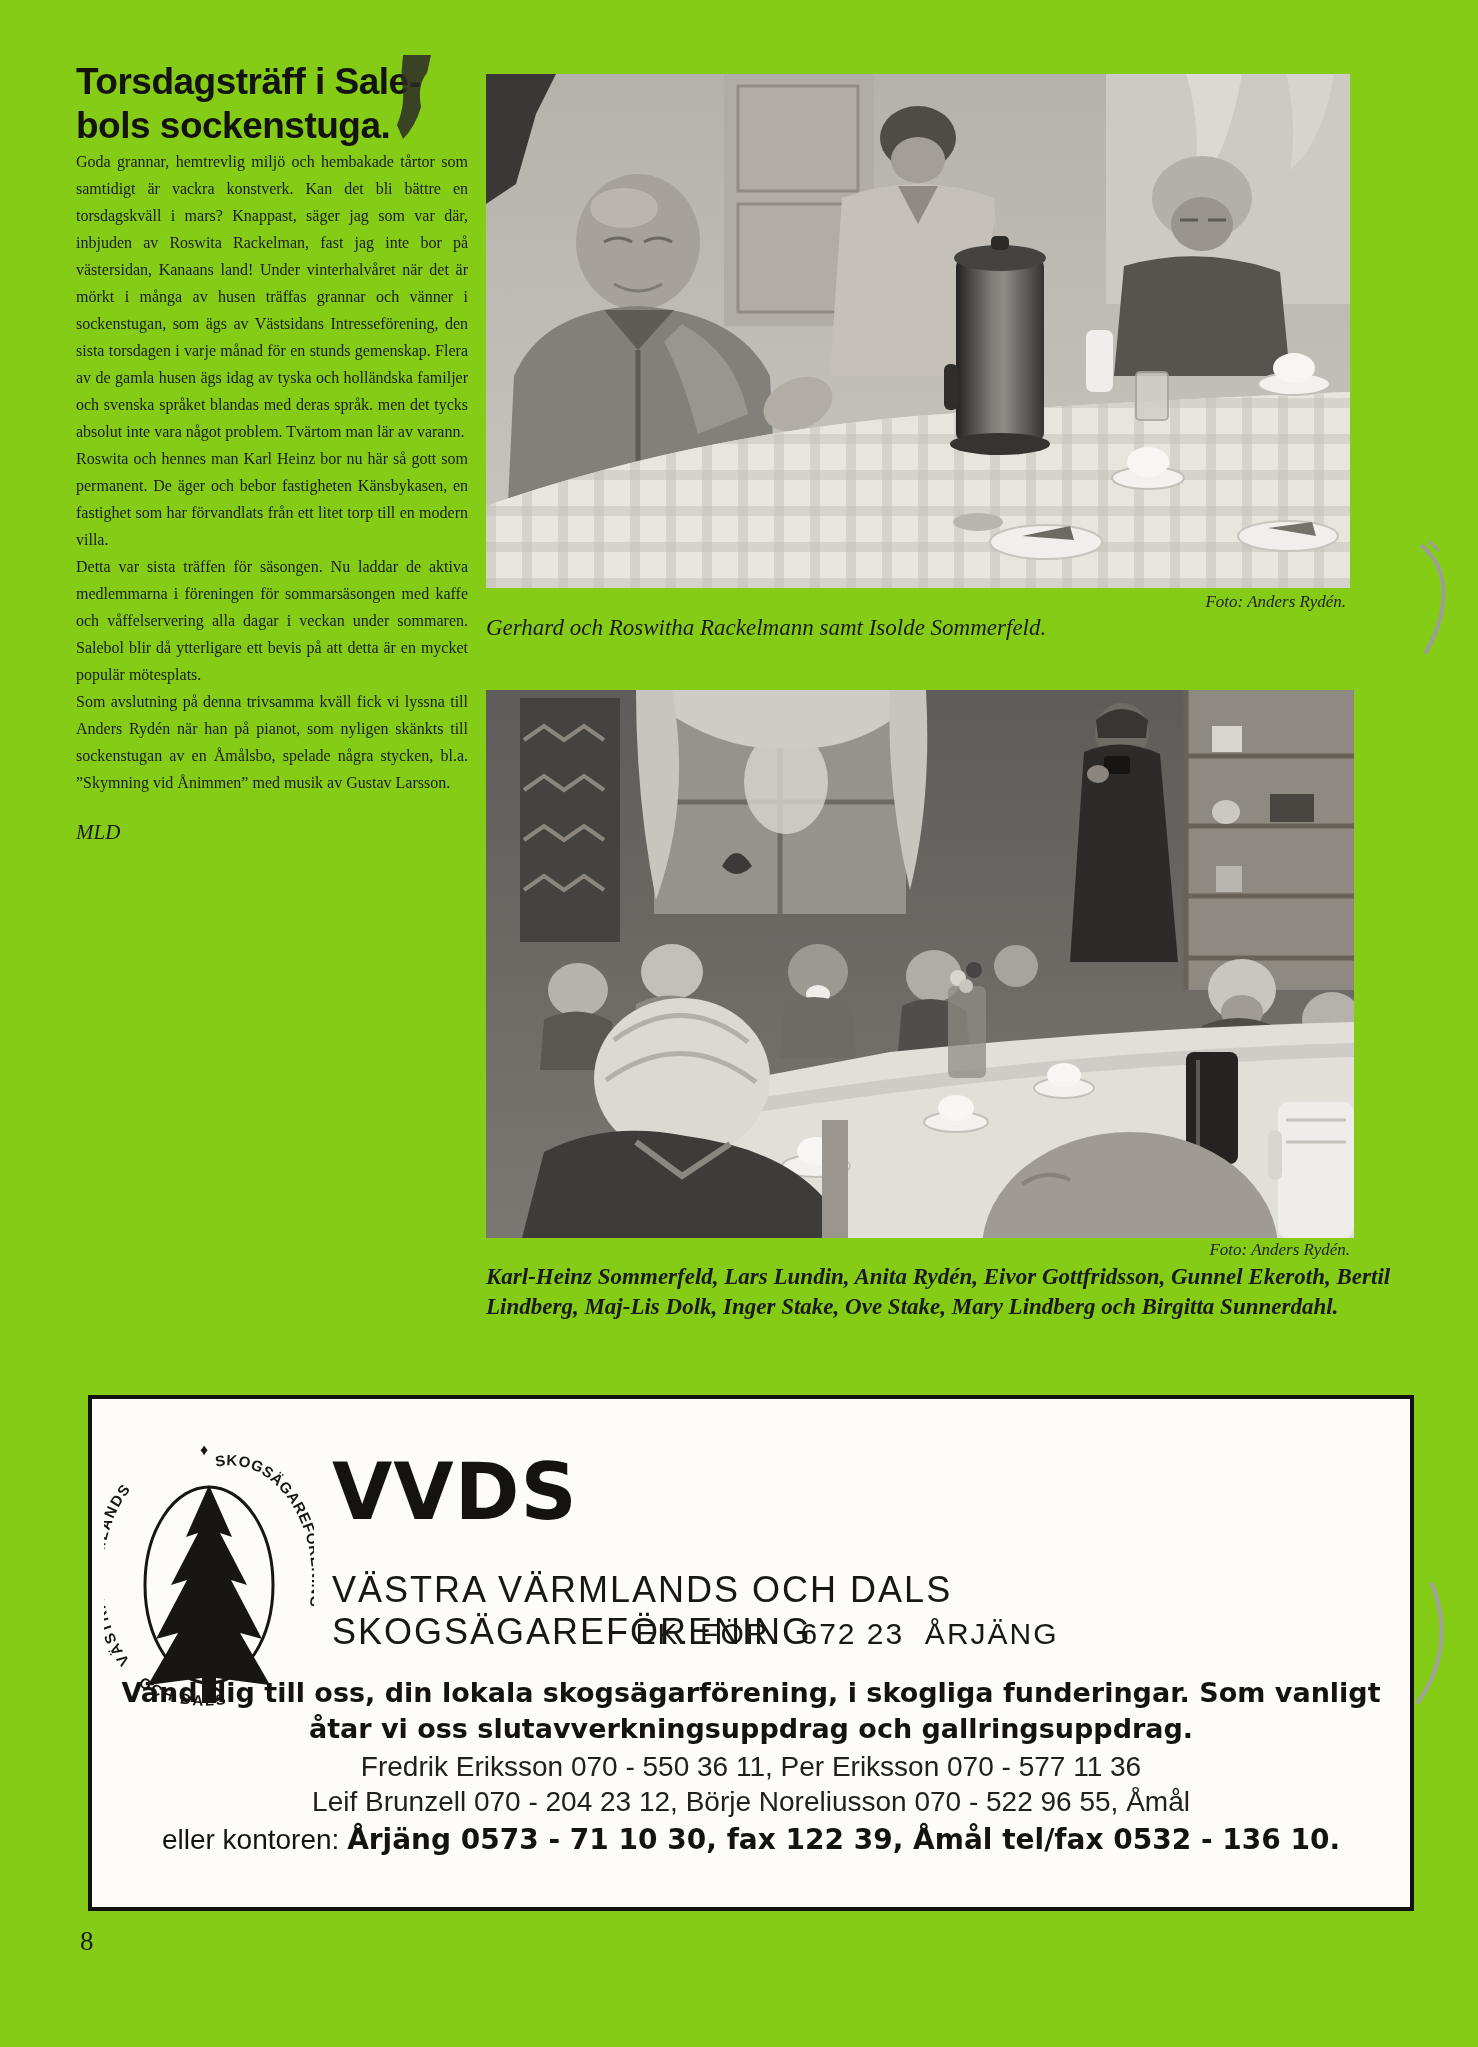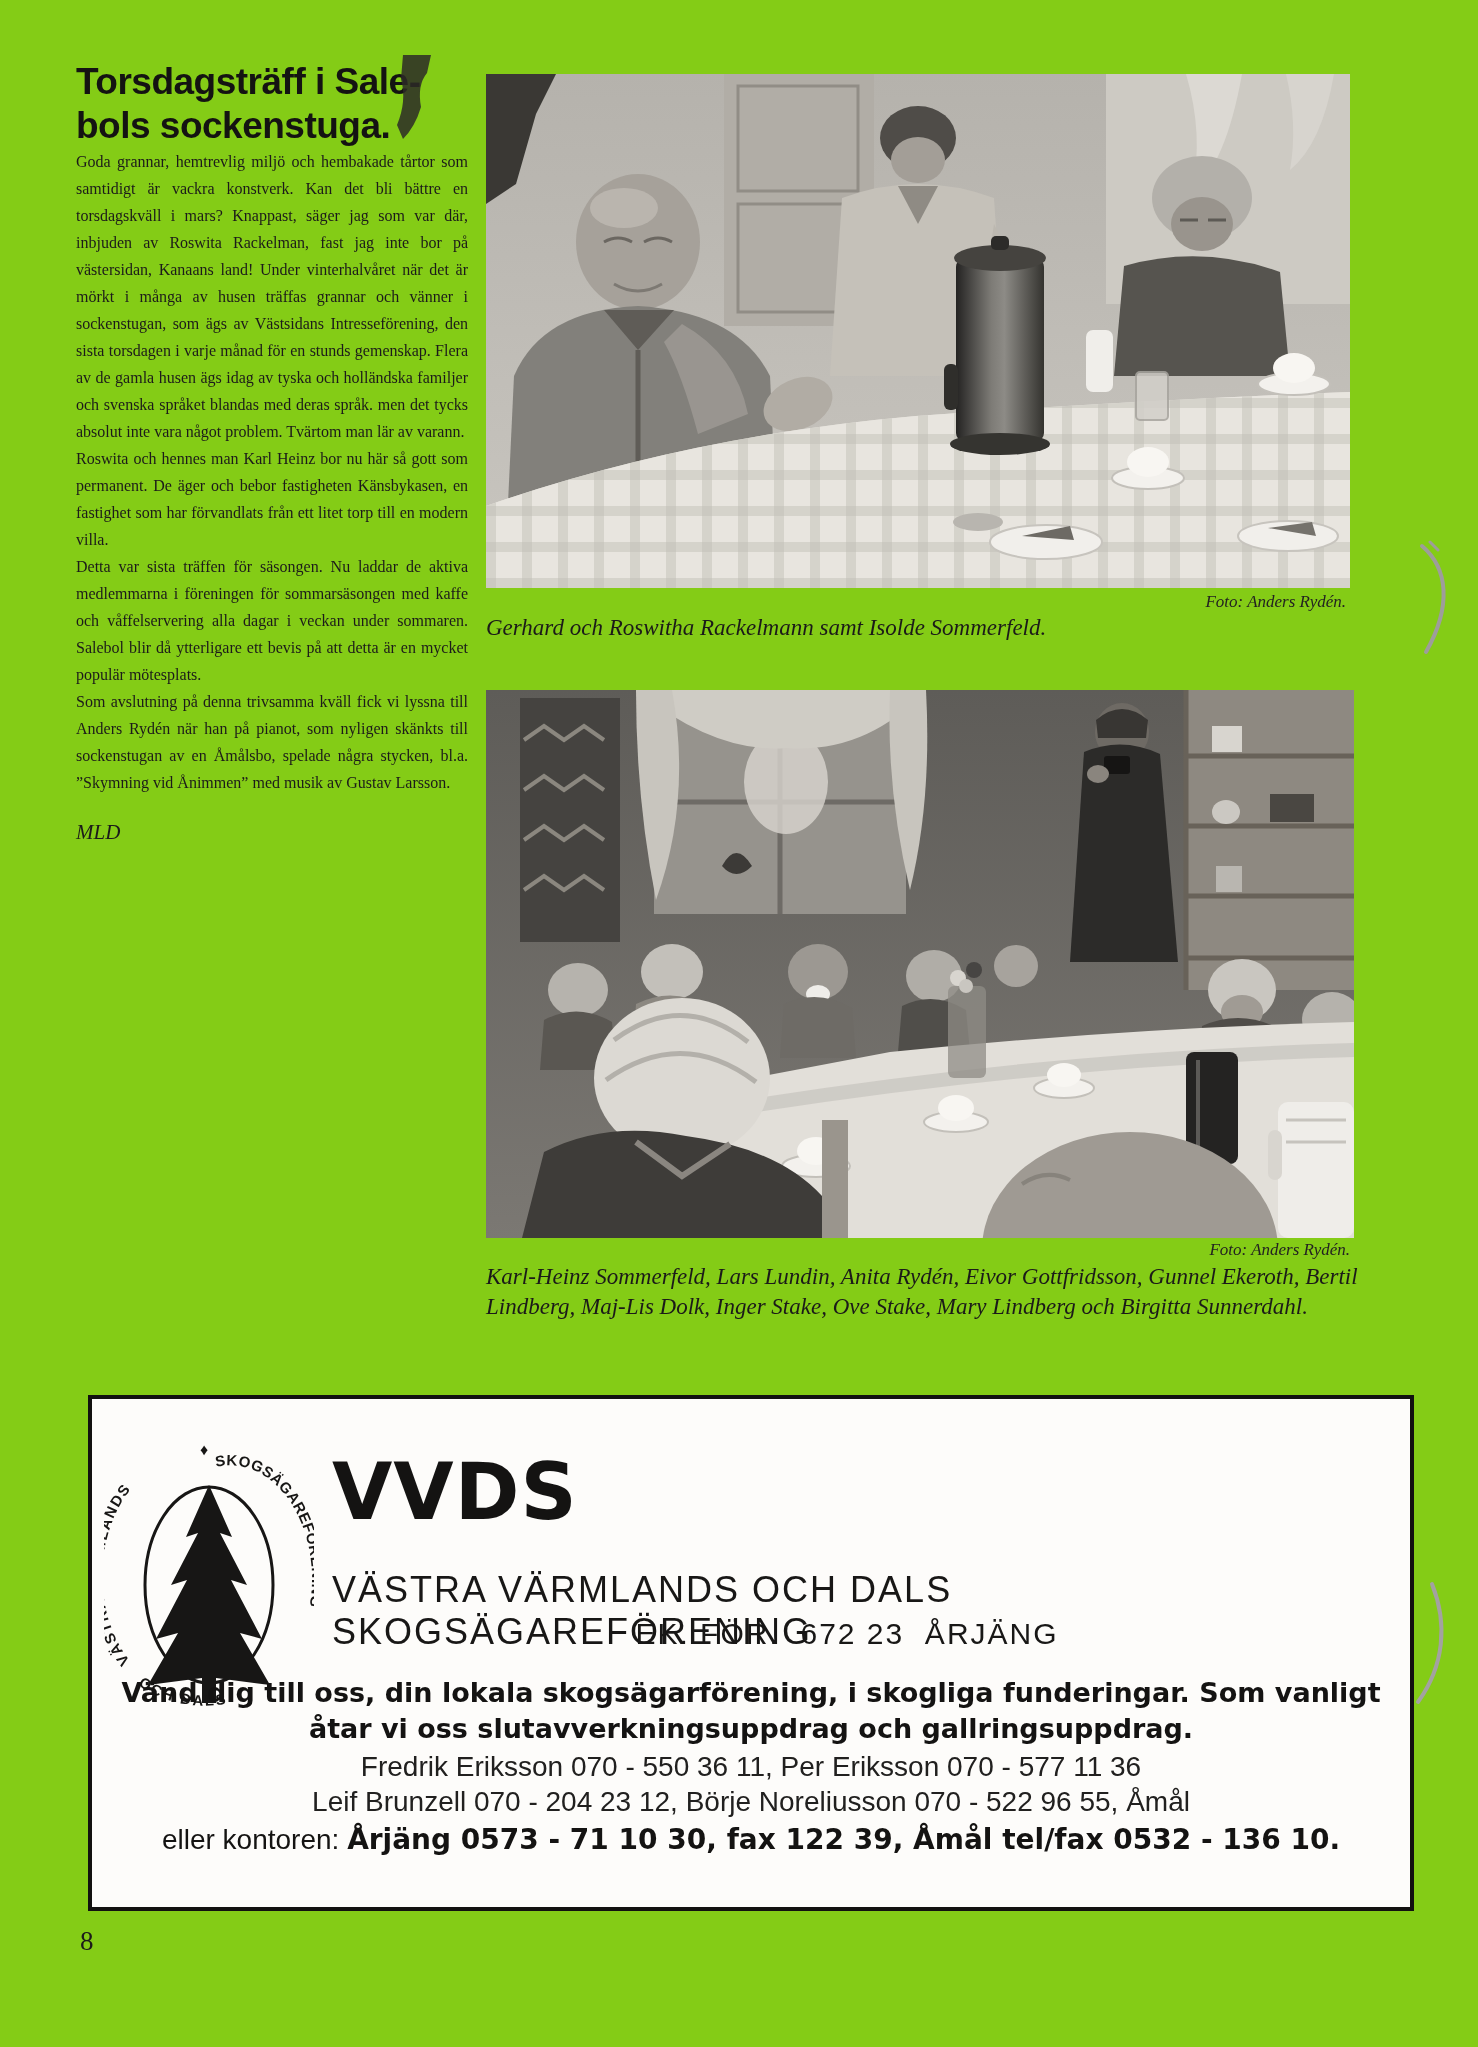--- a/index.html
+++ b/index.html
@@ -16,21 +16,21 @@
   
   .photo{position:absolute;background:#9b9892;}
   .photo svg{display:block;width:100%;height:100%;}
   .photo1{left:486px;top:74px;width:864px;height:514px;}
   .photo2{left:486px;top:690px;width:868px;height:548px;}
   .credit{position:absolute;font-style:italic;font-size:17px;text-align:right;color:#232221;}
   .credit1{left:486px;top:592px;width:860px;}
   .credit2{left:486px;top:1240px;width:864px;}
   .caption{position:absolute;font-style:italic;font-size:23px;line-height:30px;color:#1b1a19;}
   .caption1{left:486px;top:613px;width:900px;}
-  .caption2{left:486px;top:1262px;width:916px;}
+  .caption2{left:486px;top:1262px;width:916px;font-weight:bold;}
   
   .pen-mark{position:absolute;}
   .blob{position:absolute;left:397px;top:55px;width:34px;height:84px;}
   
   .ad{position:absolute;left:88px;top:1395px;width:1318px;height:508px;
       border:4px solid #121110;background:#fdfcfa;}
   .ad *{font-family:"Liberation Sans",sans-serif;}
   .ad-logo{position:absolute;left:12px;top:34px;width:210px;height:300px;}
   .ad-name{position:absolute;left:240px;top:48px;font-family:"DejaVu Sans",sans-serif;
     font-weight:bold;font-size:78px;letter-spacing:1px;color:#141312;}

